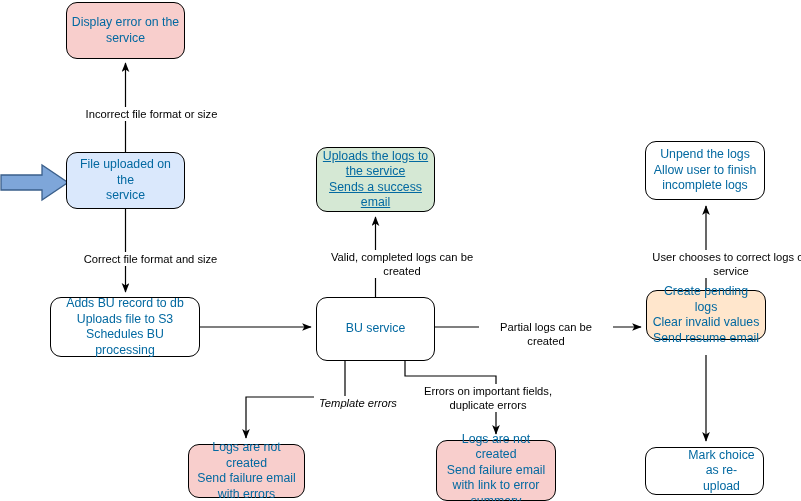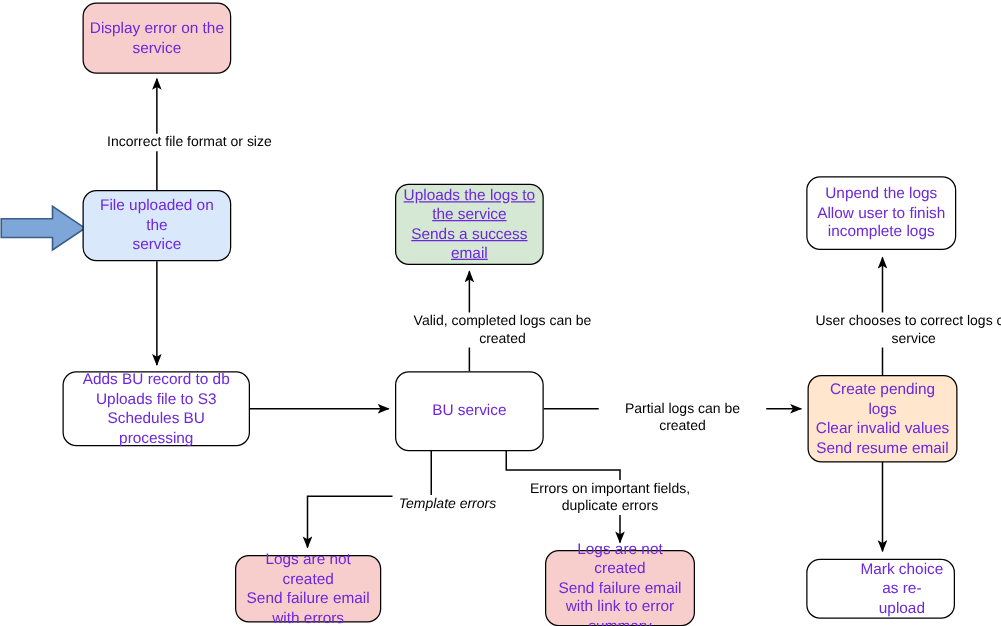--- a/index.html
+++ b/index.html
@@ -19,21 +19,21 @@
     position: absolute;
     box-sizing: border-box;
     border: 1.2px solid #000000;
     border-radius: 11px;
     display: flex;
     align-items: center;
     justify-content: center;
     text-align: center;
     font-size: 12.3px;
     line-height: 15.5px;
-    color: #6d28d9;
+    color: #0369a1;
     white-space: pre-line;
     padding: 2px 4px;
     background: #ffffff;
     z-index: 3;
   }
   .edge-label {
     position: absolute;
     font-size: 11.2px;
     line-height: 14px;
     color: #000000;
@@ -107,38 +107,39 @@
 the service
 Sends a success
 email</div>
 
   <div class="node" style="left:316px; top:297px; width:119px; height:64px; background:#ffffff;">BU service</div>
 
   <div class="node" style="left:645px; top:141px; width:120px; height:59px; background:#ffffff;">Unpend the logs
 Allow user to finish
 incomplete logs</div>
 
-  <div class="node" style="left:646px; top:300px; width:120px; height:70px; background:#ffe6cc;">Create pending logs
+  <div class="node" style="left:646px; top:290px; width:120px; height:50px; background:#ffe6cc;">Create pending logs
 Clear invalid values
 Send resume email</div>
 
   <div class="node" style="left:188px; top:444px; width:117px; height:54px; background:#f8cecc;">Logs are not created
 Send failure email
 with errors</div>
 
   <div class="node" style="left:436px; top:440px; width:120px; height:61px; background:#f8cecc;">Logs are not created
 Send failure email
 with link to error
 summary</div>
 
   <div class="node" style="left:645px; top:447px; width:119px; height:48px; background:#ffffff;padding-left:38px;">Mark choice as re-
 upload</div>
 
   <div class="edge-label" style="left:58px; top:107px; width:135px;">Incorrect file format or size</div>
 
+  <div class="edge-label" style="left:57px; top:252px; width:135px;">Correct file format and size</div>
 
   <div class="edge-label" style="left:286px; top:250px; width:180px;">Valid, completed logs can be created</div>
 
   <div class="edge-label" style="left:609px; top:250px; width:192px;">User chooses to correct logs on service</div>
 
   <div class="edge-label" style="left:455px; top:320px; width:130px;">Partial logs can be created</div>
 
   <div class="edge-label" style="left:290px; top:396px; width:84px;font-style:italic;">Template errors</div>
 
   <div class="edge-label" style="left:393px; top:384px; width:138px;">Errors on important fields,

